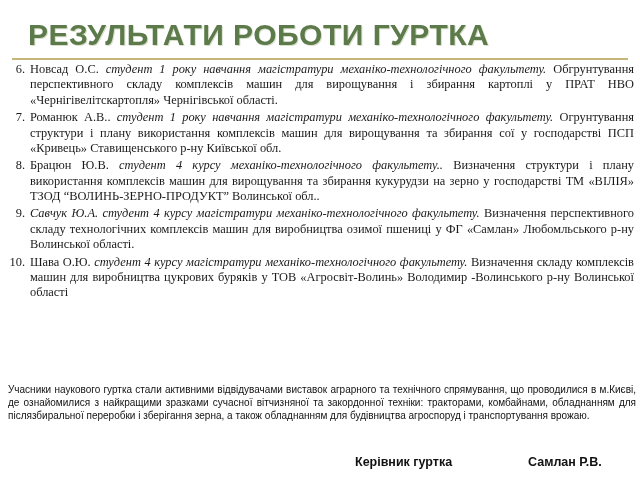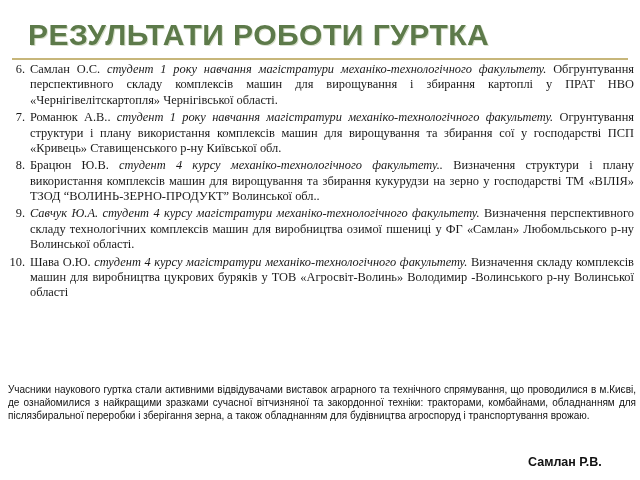--- a/index.html
+++ b/index.html
@@ -110,21 +110,21 @@
 
 <div class="slide">
 
   <div class="title">Результати роботи гуртка</div>
   <div class="title-rule"></div>
 
   <div class="body-list">
 
     <div class="item">
       <span class="num">6.</span>
-      <span class="txt"><span>Самлан О.С.</span> <span class="it">студент 1 року навчання магістратури механіко-технологічного факультету.</span> <span>Обгрунтування перспективного складу комплексів машин для вирощування і збирання картоплі у ПРАТ НВО «Чернігівелітскартопля» Чернігівської області.</span></span>
+      <span class="txt"><span>Новсад О.С.</span> <span class="it">студент 1 року навчання магістратури механіко-технологічного факультету.</span> <span>Обгрунтування перспективного складу комплексів машин для вирощування і збирання картоплі у ПРАТ НВО «Чернігівелітскартопля» Чернігівської області.</span></span>
     </div>
 
     <div class="item">
       <span class="num">7.</span>
       <span class="txt"><span>Романюк А.В..</span> <span class="it">студент 1 року навчання магістратури механіко-технологічного факультету.</span> <span>Огрунтування структури і плану використання комплексів машин для вирощування та збирання сої у господарстві ПСП  «Кривець» Ставищенського р-ну Київської обл.</span></span>
     </div>
 
     <div class="item">
       <span class="num">8.</span>
       <span class="txt"><span>Брацюн Ю.В.</span> <span class="it">студент 4 курсу механіко-технологічного факультету..</span> <span>Визначення структури і плану використання комплексів машин для вирощування та збирання кукурудзи на зерно у господарстві ТМ «ВІЛІЯ» ТЗОД “ВОЛИНЬ-ЗЕРНО-ПРОДУКТ” Волинської обл..</span></span>
@@ -138,16 +138,17 @@
     <div class="item">
       <span class="num">10.</span>
       <span class="txt"><span>Шава О.Ю.</span> <span class="it">студент 4 курсу магістратури механіко-технологічного факультету.</span> <span>Визначення складу комплексів машин для виробництва цукрових буряків у ТОВ «Агросвіт-Волинь» Володимир -Волинського р-ну Волинської  області</span></span>
     </div>
 
   </div>
 
   <div class="footer-block">Учасники наукового гуртка стали активними відвідувачами виставок аграрного та технічного спрямування, що проводилися в м.Києві, де ознайомилися з найкращими зразками сучасної вітчизняної та закордонної техніки: тракторами, комбайнами, обладнанням для післязбиральної переробки і зберігання зерна, а також обладнанням для будівництва агроспоруд і транспортування врожаю.</div>
 
   <div class="sign-row">
+    <div class="sign-left">Керівник гуртка</div>
     <div class="sign-right">Самлан Р.В.</div>
   </div>
 
 </div>
 
 </body></html>

